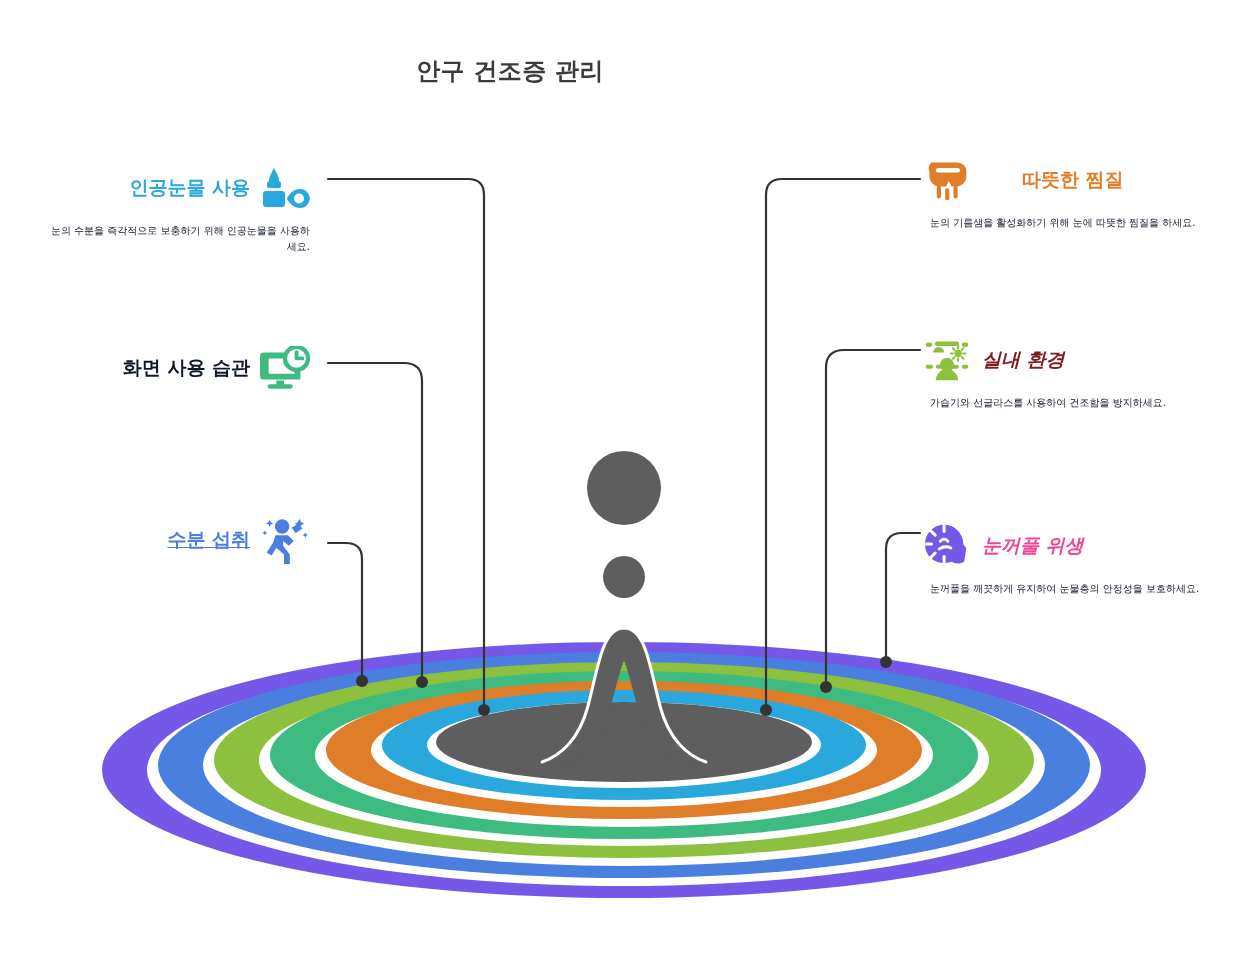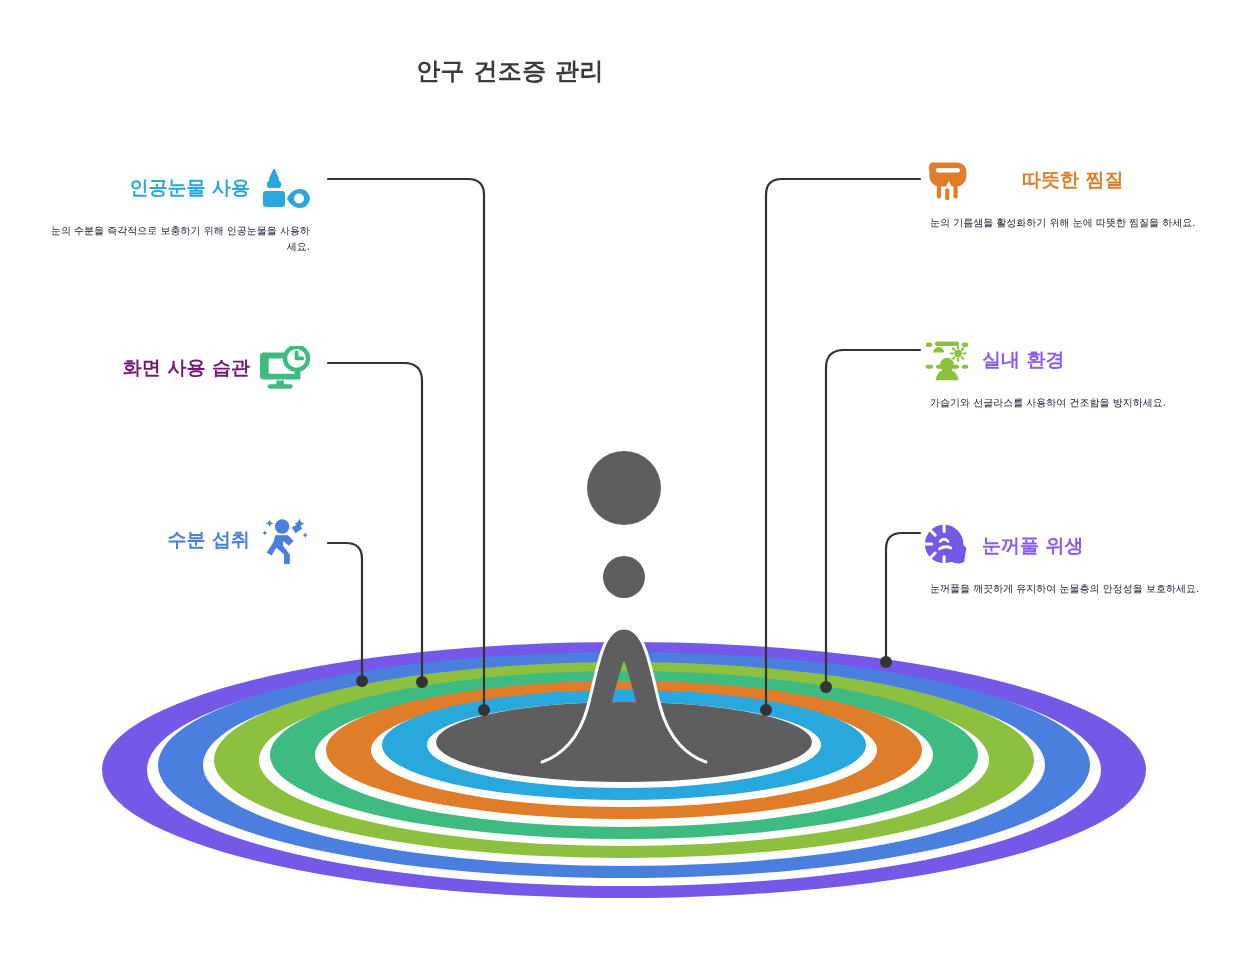--- a/index.html
+++ b/index.html
@@ -202,38 +202,38 @@
         </g>
         <circle cx="39" cy="32.5" r="5" fill="#ffffff"></circle>
       </svg>
     </div>
   </div>
   <div class="item-desc">눈의 수분을 즉각적으로 보충하기 위해 인공눈물을 사용하세요.</div>
 </div>
 
 <div class="item left" id="item-screen-habit">
   <div class="item-head">
-    <div class="item-title" style="color: #701a75;">화면 사용 습관</div>
+    <div class="item-title" style="color: #0f172a;">화면 사용 습관</div>
     <div class="icon-box">
       <svg width="52" height="44" viewBox="0 0 52 44">
         <g fill="#3ebb81">
           <path d="M4 6 h22 v6 H10 a1 1 0 0 0 -1 1 v14 a1 1 0 0 0 1 1 h26 v-6 h6 v12 H4 a4 4 0 0 1 -4 -4 V10 a4 4 0 0 1 4 -4 Z"></path>
           <rect x="17" y="35" width="8" height="5"></rect>
           <rect x="8" y="39" width="26" height="4.5" rx="2.2"></rect>
         </g>
         <circle cx="38" cy="12" r="12" fill="none" stroke="#3ebb81" stroke-width="4.5"></circle>
         <path d="M38 5.5 V12 H44" fill="none" stroke="#3ebb81" stroke-width="4" stroke-linecap="round" stroke-linejoin="round"></path>
       </svg>
     </div>
   </div>
 </div>
 
 <div class="item left" id="item-hydration">
   <div class="item-head">
-    <div class="item-title" style="color: rgb(74, 127, 224);">수분 섭취</div>
+    <div class="item-title" style="color: rgb(74, 127, 224); text-decoration: underline;">수분 섭취</div>
     <div class="icon-box">
       <svg width="52" height="48" viewBox="0 0 52 48">
         <g fill="#4a7fe0">
           <circle cx="23" cy="10" r="7.5"></circle>
           <path d="M16 19 h13 l6 6 -5 5 -6 -5 v5 l7 9 v11 h-6 V39 l-8 -7 -5 8 -5 -3 7 -11 Z"></path>
           <path d="M33 11 l7 -4 4 5 -7 5 Z"></path>
           <path d="M41 2 l1.6 3.4 3.4 1.6 -3.4 1.6 -1.6 3.4 -1.6 -3.4 -3.4 -1.6 3.4 -1.6 Z"></path>
           <path d="M10 3 l1.2 2.6 2.6 1.2 -2.6 1.2 -1.2 2.6 -1.2 -2.6 -2.6 -1.2 2.6 -1.2 Z"></path>
           <path d="M5 14 l0.8 1.8 1.8 0.8 -1.8 0.8 -0.8 1.8 -0.8 -1.8 -1.8 -0.8 1.8 -0.8 Z"></path>
           <path d="M47 16 l0.9 2 2 0.9 -2 0.9 -0.9 2 -0.9 -2 -2 -0.9 2 -0.9 Z"></path>
@@ -283,21 +283,21 @@
             <path d="M31 17 H33.5"></path>
               <path d="M44.5 17 H47"></path>
             <path d="M33.4 11.4 L35.1 13.1"></path>
               <path d="M42.9 20.9 L44.6 22.6"></path>
             <path d="M44.6 11.4 L42.9 13.1"></path>
               <path d="M35.1 20.9 L33.4 22.6"></path>
           </g>
         </g>
       </svg>
     </div>
-    <div class="item-title" style="color: #8b5cf6;">실내 환경</div>
+    <div class="item-title" style="color: #7f1d1d; font-style: italic;">실내 환경</div>
   </div>
   <div class="item-desc">가습기와 선글라스를 사용하여 건조함을 방지하세요.</div>
 </div>
 
 <div class="item right" id="item-eyelid-hygiene">
   <div class="item-head">
     <div class="icon-box">
       <svg width="52" height="48" viewBox="0 0 52 48">
         <circle cx="23" cy="22" r="20" fill="#7558e8"></circle>
         <g stroke="#ffffff" stroke-width="3.2" stroke-linecap="round">
@@ -305,16 +305,16 @@
           <path d="M9.5 8.5 L13.7 12.7"></path>
           <path d="M4 22 H10"></path>
           <path d="M9.5 35.5 L13.7 31.3"></path>
           <path d="M23 41 V35"></path>
         </g>
         <path d="M19 19 q4 -4 8 0" fill="none" stroke="#ffffff" stroke-width="3" stroke-linecap="round"></path>
         <path d="M30 26 q-6 -3 -12 1" fill="none" stroke="#ffffff" stroke-width="3" stroke-linecap="round"></path>
         <path d="M38 17 L46 26 L44 40 C38 44 30 42 26 36 C31 35 34 31 33 27 C36 26 38 22 38 17 Z" fill="#7558e8"></path>
       </svg>
     </div>
-    <div class="item-title" style="color: #8b5cf6;">눈꺼풀 위생</div>
+    <div class="item-title" style="color: #ec4899; font-style: italic;">눈꺼풀 위생</div>
   </div>
   <div class="item-desc">눈꺼풀을 깨끗하게 유지하여 눈물층의 안정성을 보호하세요.</div>
 </div>
 
 </body></html>

